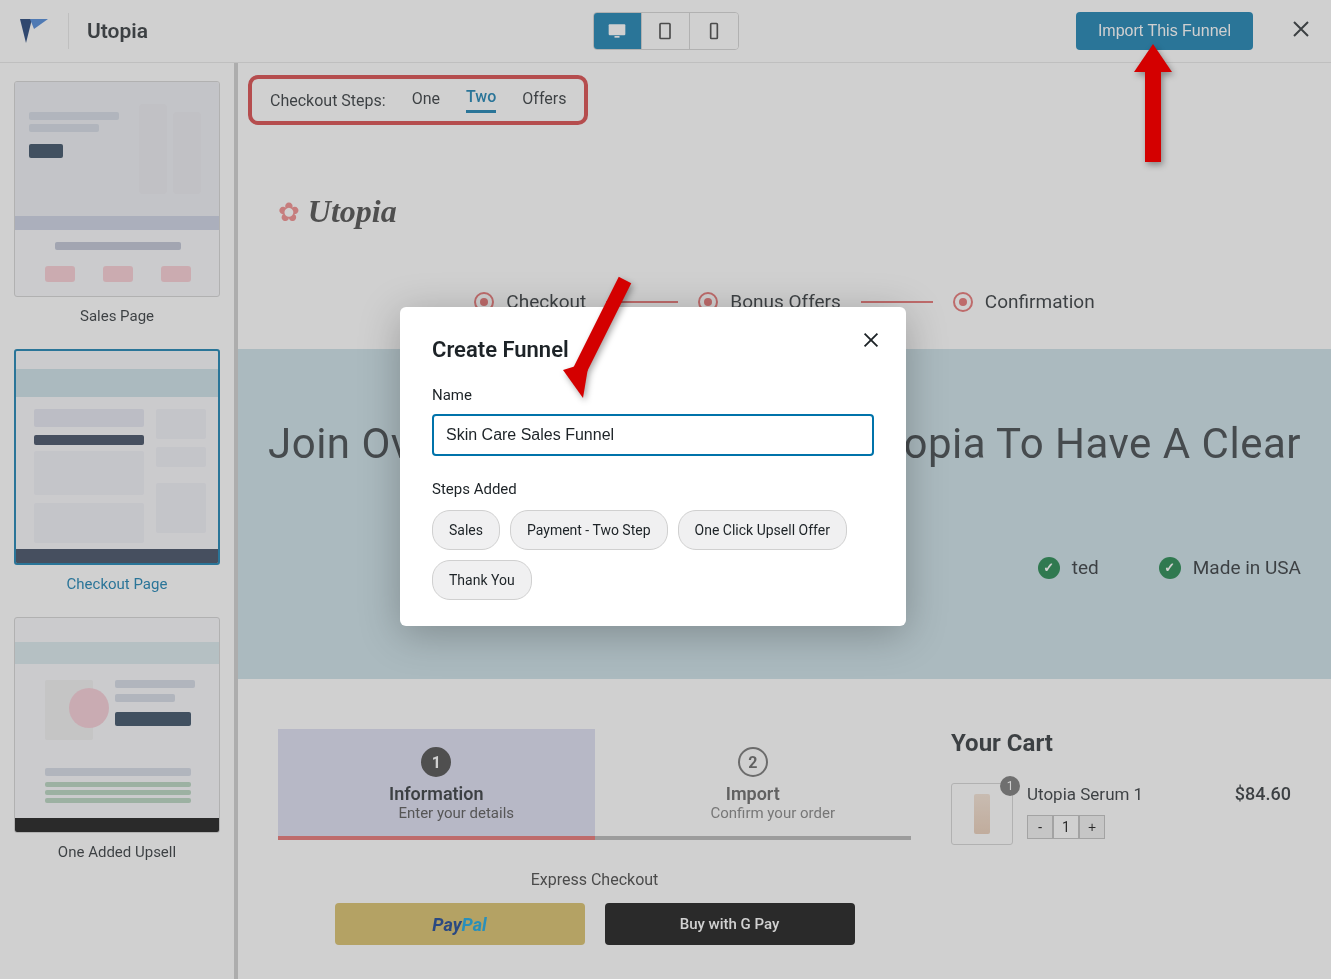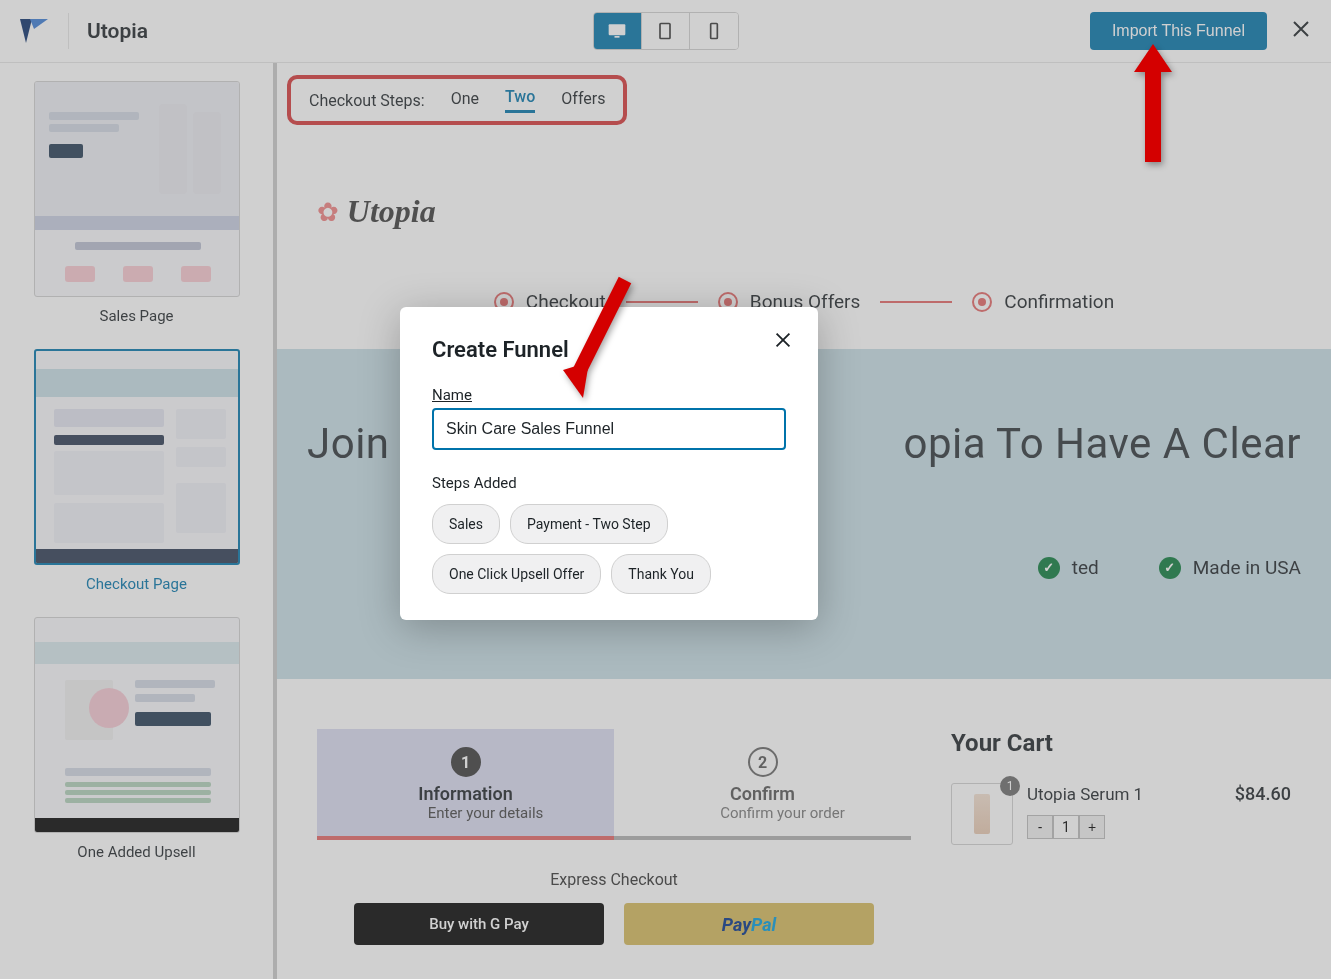--- a/index.html
+++ b/index.html
@@ -9,26 +9,26 @@
   .logo { width:32px; height:32px; margin-right:18px;}
   .logo svg { width:100%; height:100%;}
   .vsep { width:1px; height:36px; background:#e5e5e5; margin-right:18px;}
   .brand { font-size:21px; font-weight:600; color:#1d2327;}
   .device-switch { position:absolute; left:50%; transform:translateX(-50%); display:flex; border:1px solid #d0d0d0; border-radius:4px; overflow:hidden;}
   .device-switch .dev { width:48px; height:36px; display:flex; align-items:center; justify-content:center; background:#fff; border-right:1px solid #d0d0d0;}
   .device-switch .dev:last-child{border-right:none;}
   .device-switch .dev.active{ background:#0073aa;}
   .device-switch .dev.active svg{ fill:#fff;}
   .device-switch .dev svg{ fill:#333; width:20px; height:20px;}
-  .top-right { margin-left:auto; display:flex; align-items:center; gap:22px;justify-content:space-between;}
+  .top-right { margin-left:auto; display:flex; align-items:center; gap:36px;justify-content:space-between;}
   .import-btn { background:#0073aa; color:#fff; border:none; padding:10px 22px; border-radius:4px; font-size:16px; font-weight:500; cursor:pointer;}
   .close-x svg{ width:24px;height:24px; stroke:#1d2327; stroke-width:2;}
   
   .layout { display:flex; height:calc(100% - 63px);}
-  .sidebar { width:277px; background:#fff; border-right:4px solid #c9c9c9; overflow-y:auto; padding:18px 10px;}
+  .sidebar { width:238px; background:#fff; border-right:4px solid #c9c9c9; overflow-y:auto; padding:18px 10px;}
   .thumb { border:1px solid #d0d0d0; border-radius:3px; background:#f7f7fa; height:216px; margin:0 auto 10px; width:206px; overflow:hidden; position:relative;}
   .thumb.selected{ border:2px solid #0073aa;}
   .thumb-caption{ text-align:center; font-size:15px; color:#1d2327; margin-bottom:24px;}
   .thumb-caption.selected{ color:#0073aa;}
   
   .th-band{position:absolute;left:0;right:0;background:#dfe4ee;}
   .th-box{position:absolute;background:#cfd6e2;border-radius:2px;}
   
   .canvas { flex:1; position:relative; background:#fff; overflow:hidden;}
   .checkout-steps-wrap{ position:absolute; top:12px; left:10px; border:4px solid #d63638; border-radius:10px; padding:8px 18px; display:flex; align-items:center; gap:26px; background:transparent;}
@@ -76,25 +76,25 @@
   .cart-badge{position:absolute;top:-8px;right:-8px;width:20px;height:20px;background:#6b6b6b;color:#fff;border-radius:50%;font-size:12px;display:flex;align-items:center;justify-content:center;}
   .cart-info{ flex:1;}
   .cart-name{ font-size:17px;color:#1d2327;line-height:1.3;}
   .cart-price{ font-size:18px;color:#1d2327;font-weight:500;}
   .qty{ display:flex;gap:0;margin-top:10px;}
   .qty button, .qty span{ width:26px;height:24px;border:1px solid #bbb;background:#f0f0f0;display:flex;align-items:center;justify-content:center;font-size:14px;}
   .qty span{background:#fff;}
   
   .overlay{ position:absolute; inset:0; background:rgba(120,120,120,.35);}
   
-  .modal{ position:absolute; left:400px; top:307px; width:418px; background:#fff; border-radius:6px; box-shadow:0 8px 40px rgba(0,0,0,.25); padding:30px 32px 26px;}
+  .modal{ position:absolute; left:400px; top:307px; width:506px; background:#fff; border-radius:6px; box-shadow:0 8px 40px rgba(0,0,0,.25); padding:30px 32px 26px;}
   .modal h2{ font-size:22px; font-weight:600; color:#1d2327; margin-bottom:24px;}
   .modal .close{ position:absolute; top:22px; right:24px; cursor:pointer;}
   .modal .close svg{width:22px;height:22px;stroke:#1d2327;stroke-width:2;}
-  .modal label{ font-size:15px;color:#1d2327;display:block;margin-bottom:4px;text-decoration:underline;}
+  .modal label{ font-size:15px;color:#1d2327;display:block;margin-bottom:10px;}
   .modal input[type=text]{ width:100%; border:2px solid #0073aa; border-radius:4px; padding:10px 12px; font-size:16px; outline:none;color:#1d2327;}
   .steps-label{ font-size:15px;color:#1d2327;margin:24px 0 12px;}
   .chips{ display:flex; flex-wrap:wrap; gap:10px;}
   .chip{ background:#f0f0f1;border:1px solid #d0d0d0;border-radius:18px;padding:11px 16px;font-size:14px;color:#1d2327;}
   .modal-actions{ display:flex; justify-content:flex-end; gap:24px; margin-top:34px; align-items:center;}
   .btn-cancel{ background:none;border:none;font-size:17px;color:#6b6b6b;cursor:pointer;}
   .btn-done{ background:#0073aa;color:#fff;border:none;padding:10px 24px;border-radius:4px;font-size:17px;font-weight:500;cursor:pointer;}
   
   .arrow{position:absolute;pointer-events:none;}
   .arrow svg{filter:drop-shadow(2px 3px 3px rgba(0,0,0,.35));}
@@ -237,32 +237,32 @@
       <div class="cols">
         <div class="left-col">
           <div class="step-tabs">
             <div class="step-tab active">
               <div class="num">1</div>
               <div class="tlabel">Information</div>
               <div class="tsub">Enter your details</div>
             </div>
             <div class="step-tab">
               <div class="num">2</div>
-              <div class="tlabel">Confirm</div>
+              <div class="tlabel">Import</div>
               <div class="tsub">Confirm your order</div>
             </div>
           </div>
           <div class="express">Express Checkout</div>
           <div class="paybtns">
-            <div class="paybtn g">
-                <span>Buy with G Pay</span>
-              </div>
             <div class="paybtn p">
                 <span>Pay</span>
                 <span class="pal">Pal</span>
+              </div>
+            <div class="paybtn g">
+                <span>Buy with G Pay</span>
               </div>
           </div>
         </div>
         <div class="right-col">
           <div class="cart-title">Your Cart</div>
           <div class="cart-row">
             <div class="cart-img">
               <div class="tube"></div>
               <div class="cart-badge">1</div>
             </div>

